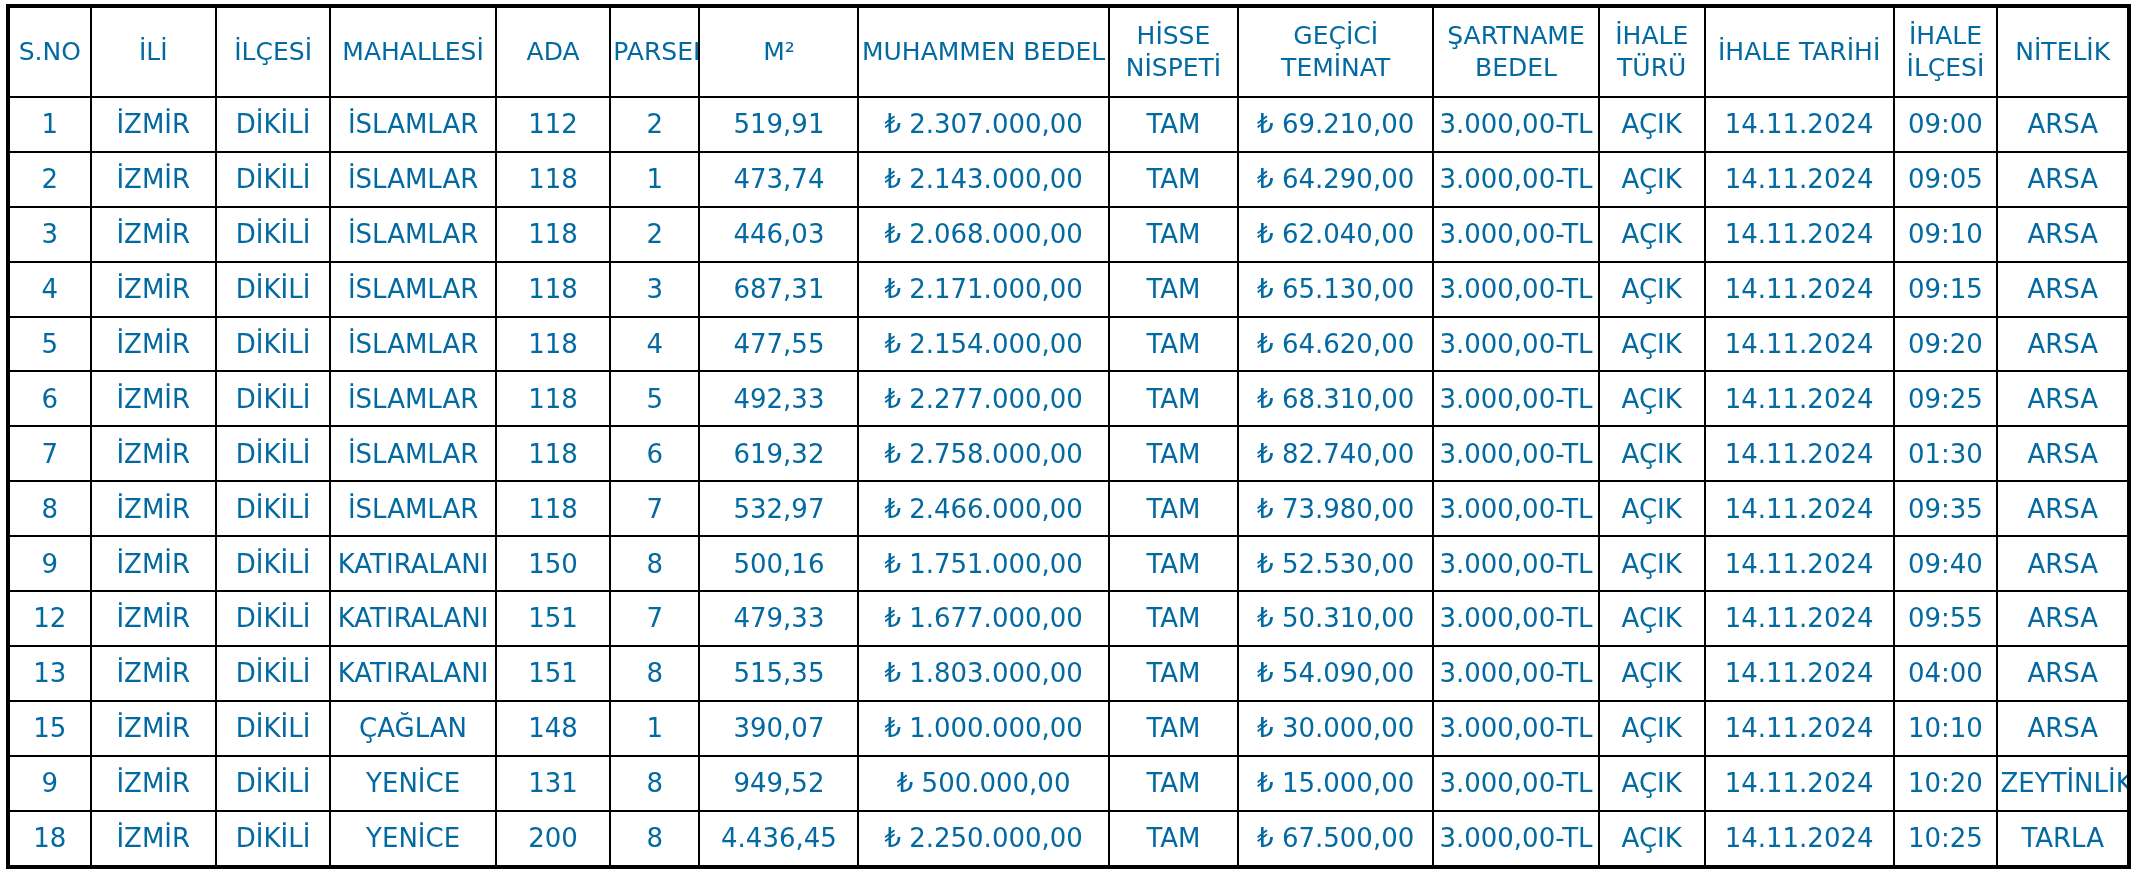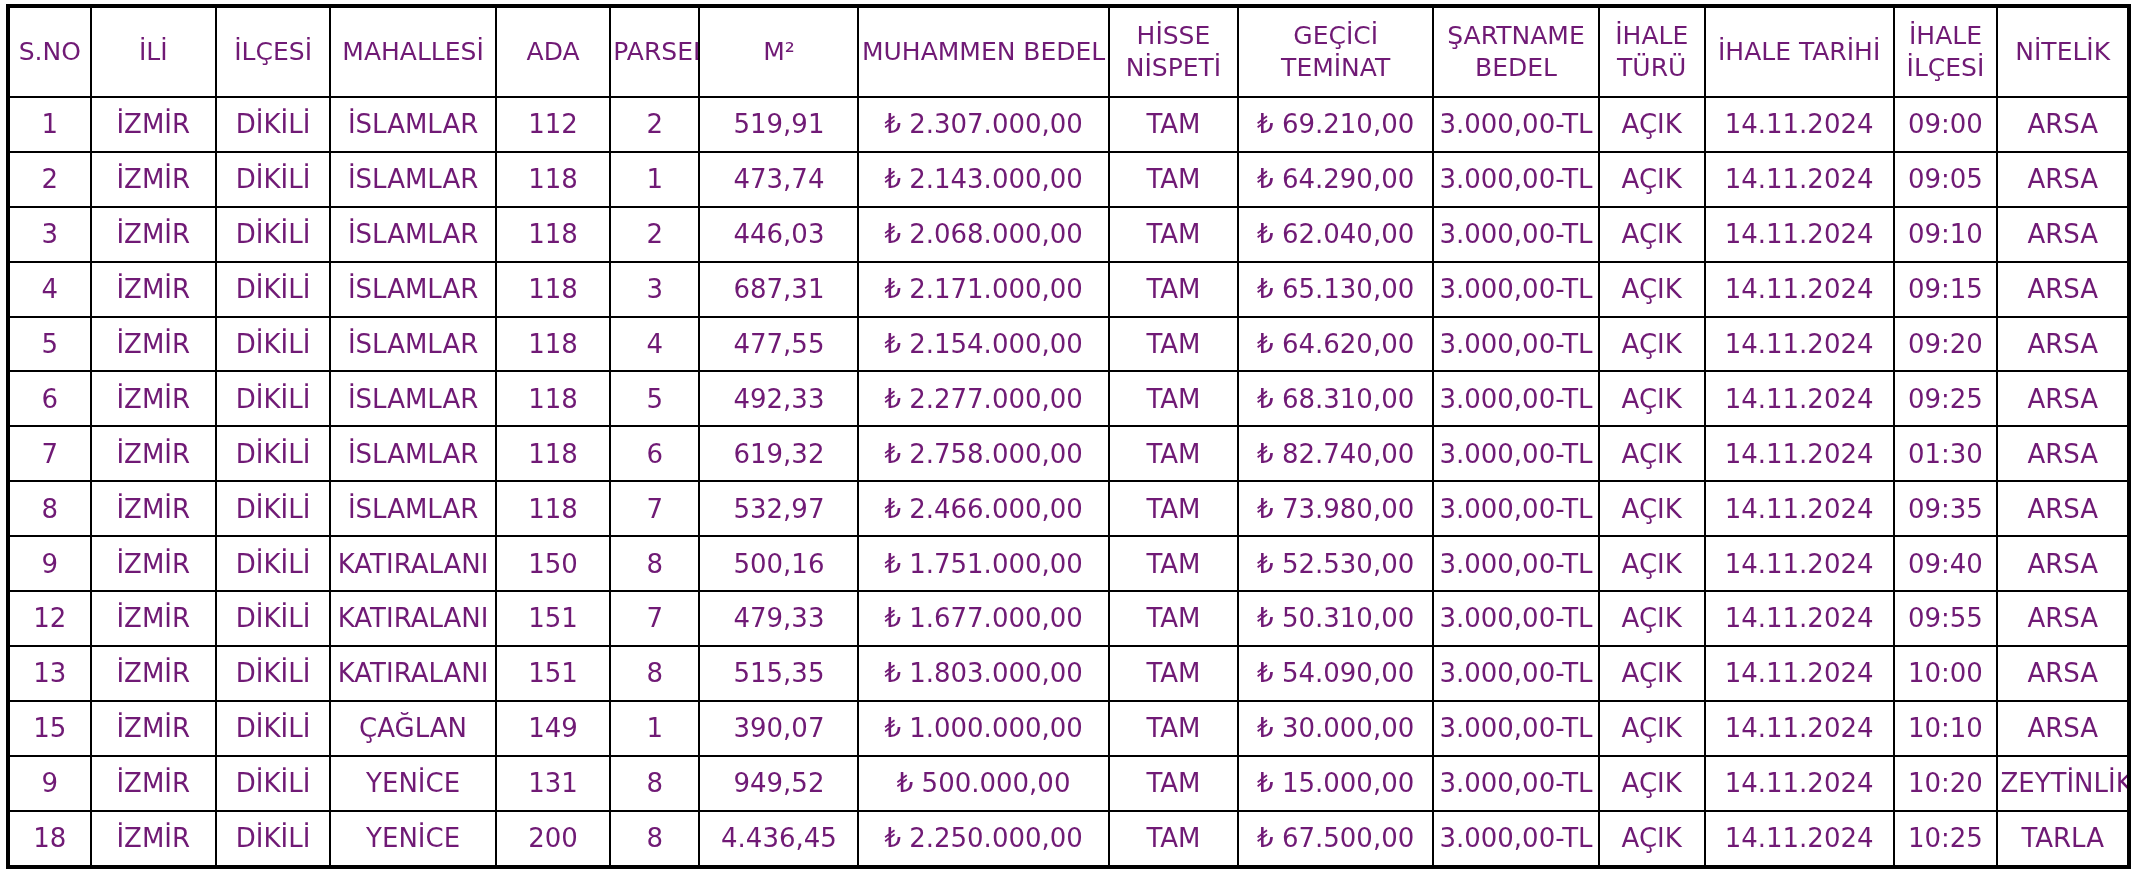--- a/index.html
+++ b/index.html
@@ -14,21 +14,21 @@
     padding: 4px 5px 5px 6px;
     background: #ffffff;
   }
   table.auction-table {
     width: 100%;
     height: 100%;
     border-collapse: collapse;
     table-layout: fixed;
     border: 4px solid #000000;
     font-family: "DejaVu Sans", "Liberation Sans", sans-serif;
-    color: #701a75;
+    color: #0369a1;
     background: #ffffff;
   }
   table.auction-table th,
   table.auction-table td {
     border: 2px solid #000000;
     text-align: center;
     vertical-align: middle;
     padding: 0 2px;
     overflow: hidden;
     white-space: normal;
@@ -281,29 +281,29 @@
           <td>KATIRALANI</td>
           <td>151</td>
           <td>8</td>
           <td>515,35</td>
           <td>₺ 1.803.000,00</td>
           <td>TAM</td>
           <td>₺ 54.090,00</td>
           <td>3.000,00-TL</td>
           <td>AÇIK</td>
           <td>14.11.2024</td>
-          <td>10:00</td>
+          <td>04:00</td>
           <td>ARSA</td>
         </tr>
         <tr>
           <td>15</td>
           <td>İZMİR</td>
           <td>DİKİLİ</td>
           <td>ÇAĞLAN</td>
-          <td>149</td>
+          <td>148</td>
           <td>1</td>
           <td>390,07</td>
           <td>₺ 1.000.000,00</td>
           <td>TAM</td>
           <td>₺ 30.000,00</td>
           <td>3.000,00-TL</td>
           <td>AÇIK</td>
           <td>14.11.2024</td>
           <td>10:10</td>
           <td>ARSA</td>

